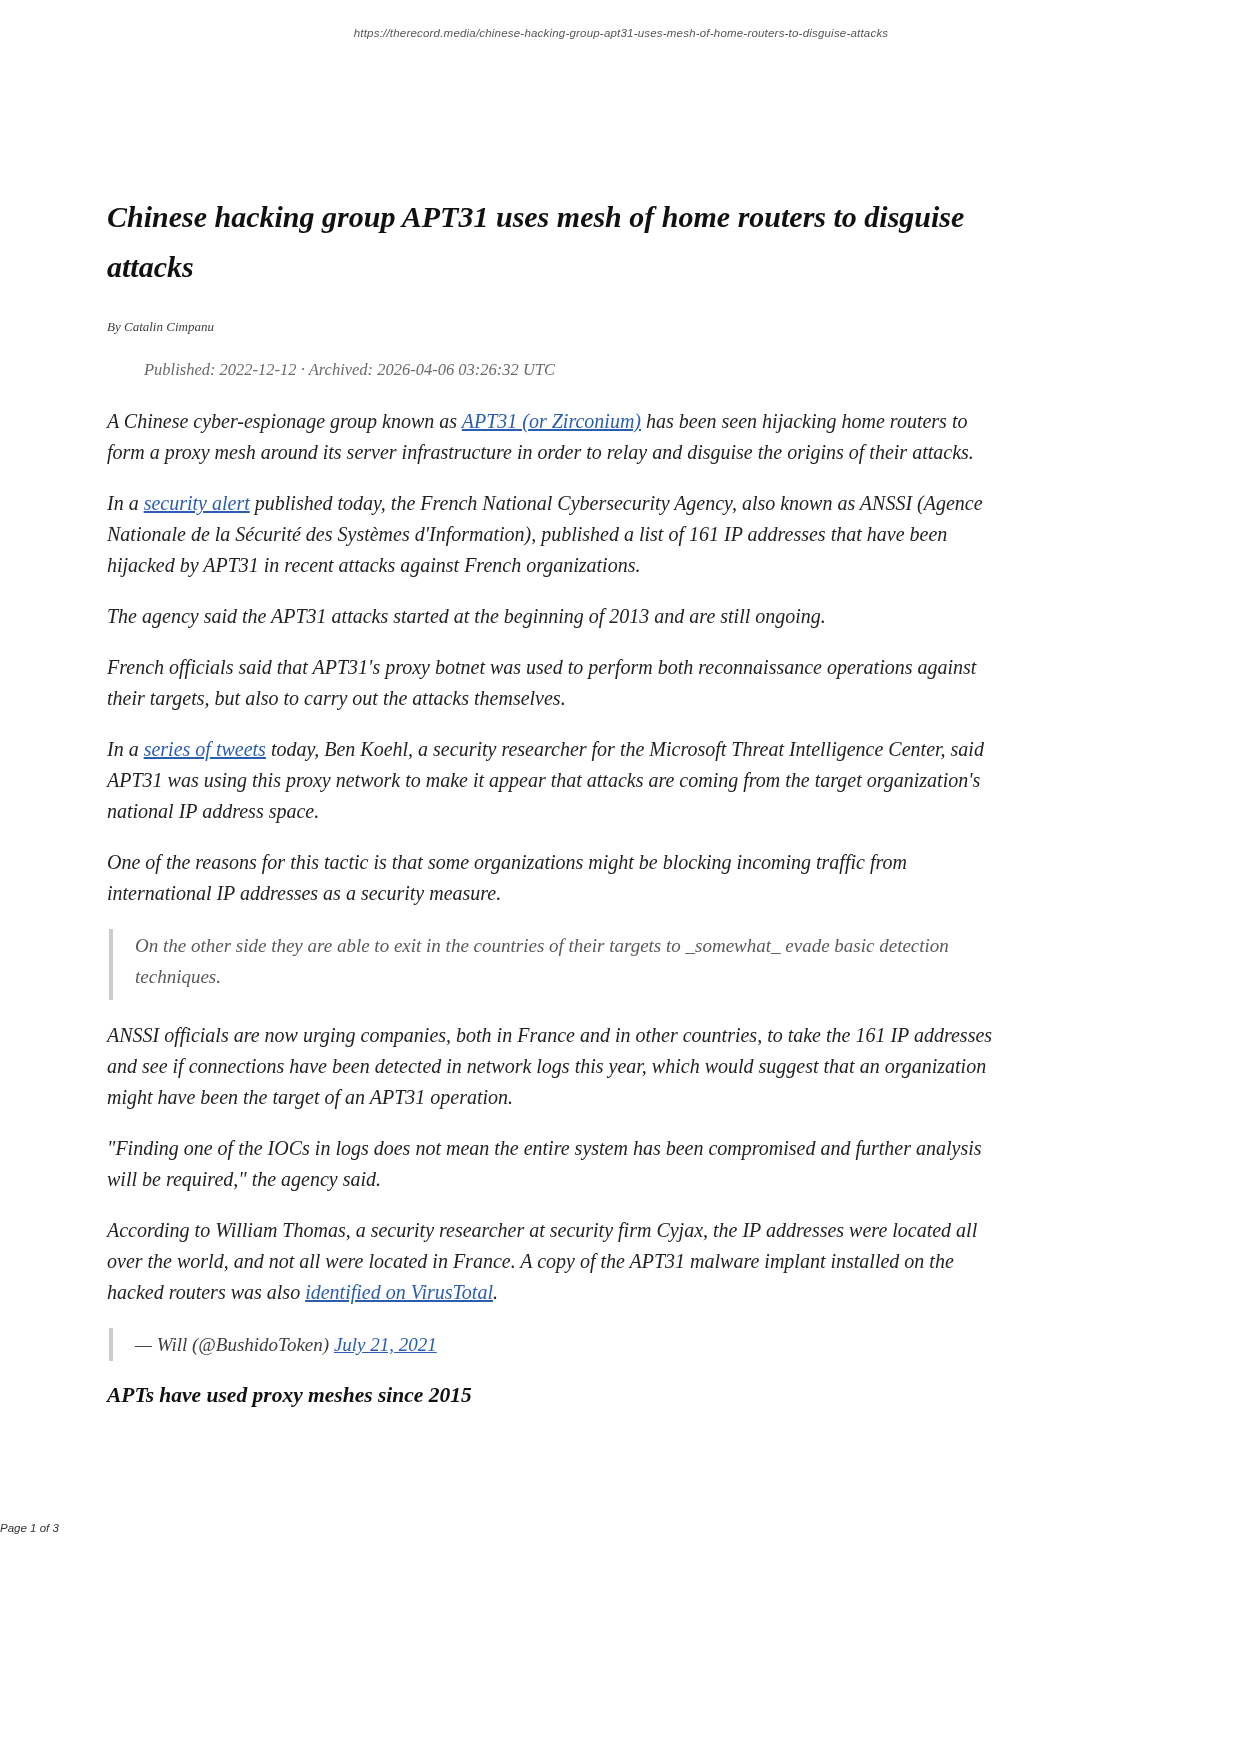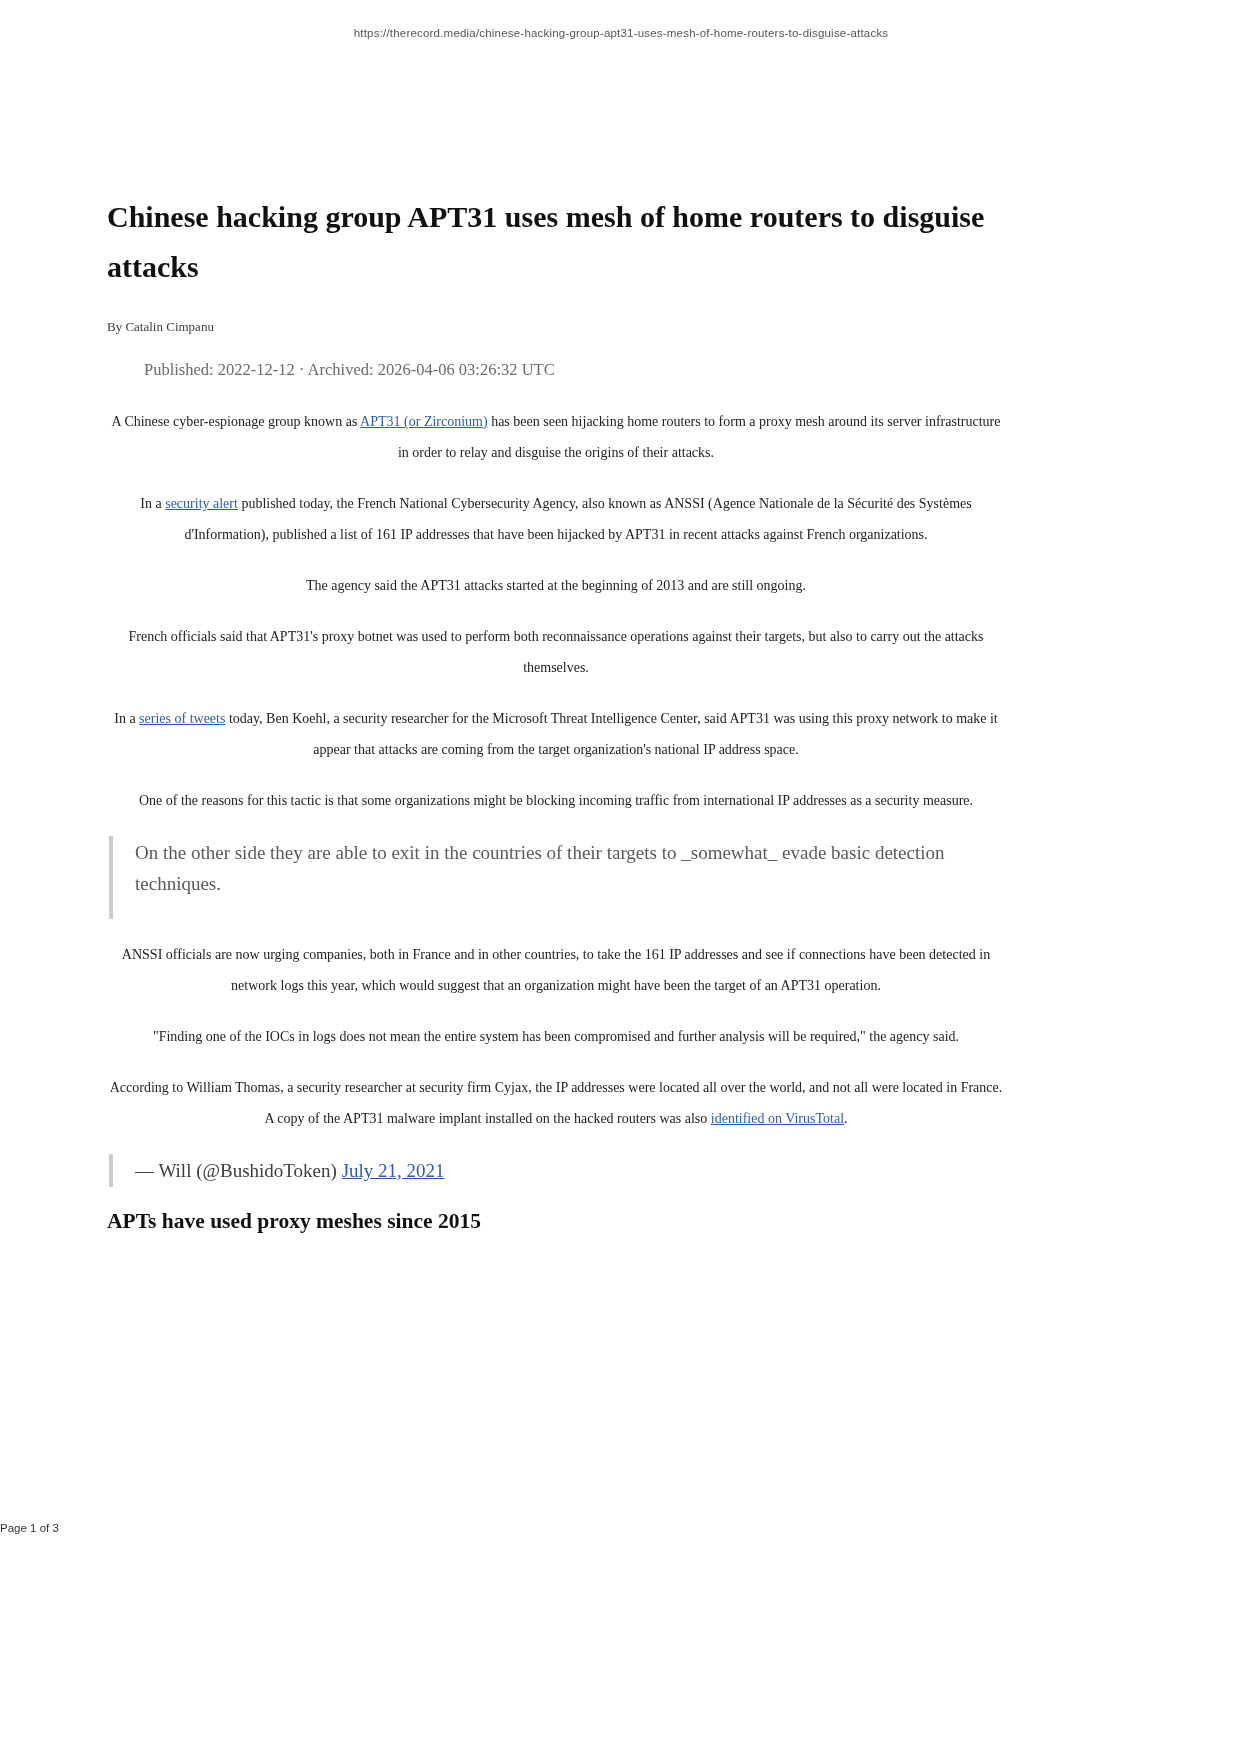--- a/index.html
+++ b/index.html
@@ -1,15 +1,15 @@
 <!DOCTYPE html>
 <html style="--link-color: #2a5db0;"><head>
 <meta charset="utf-8">
 <style>
-  * { margin: 0; padding: 0; box-sizing: border-box; }
+  * { margin: 0; padding: 0; box-sizing: border-box; font-style: italic; }
   html, body { background: #ffffff; }
   body {
     width: 1242px;
     height: 1756px;
     position: relative;
     font-family: "Liberation Serif", serif;
     color: #262626;
     overflow: hidden;
   }
   .header-url {
@@ -43,41 +43,40 @@
     margin-bottom: 22px;
   }
   .meta {
     font-size: 16.5px;
     line-height: 20px;
     color: #6b6b6b;
     margin-bottom: 26px;
     margin-left: 37px;
   }
   p.body {
-    font-size: 14px;
+    font-size: 20px;
     line-height: 31px;
     color: #222222;
     margin-bottom: 20px;
-    text-align: center;
   }
   a.link {
     color: var(--link-color, #2a5db0);
     text-decoration: underline;
     cursor: pointer;
   }
   blockquote.tweet {
     border-left: 4px solid #cccccc;
     margin: 0 0 20px 2px;
     padding: 1px 0 1px 22px;
   }
   blockquote.tweet .qtext {
     font-size: 19px;
     line-height: 31px;
     color: #5a5a5a;
-    margin-bottom: 19px;
+    margin-bottom: 7px;
   }
   blockquote.tweet .attribution {
     font-size: 19px;
     line-height: 31px;
     color: #3d3d3d;
   }
   h2.subheading {
     font-size: 21.5px;
     line-height: 28px;
     font-weight: bold;

